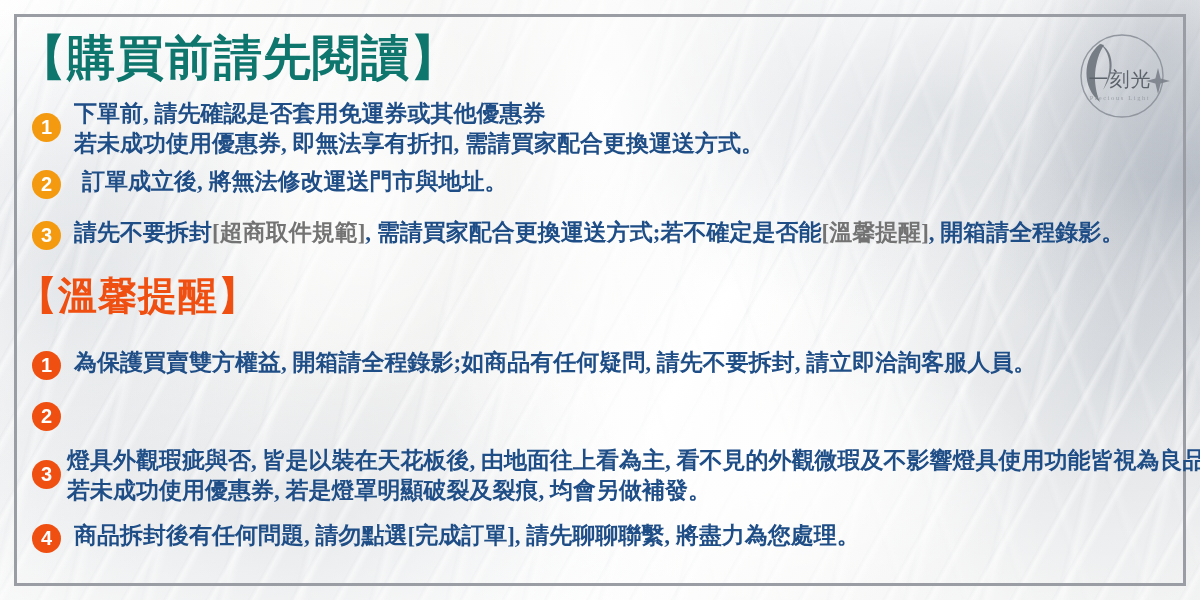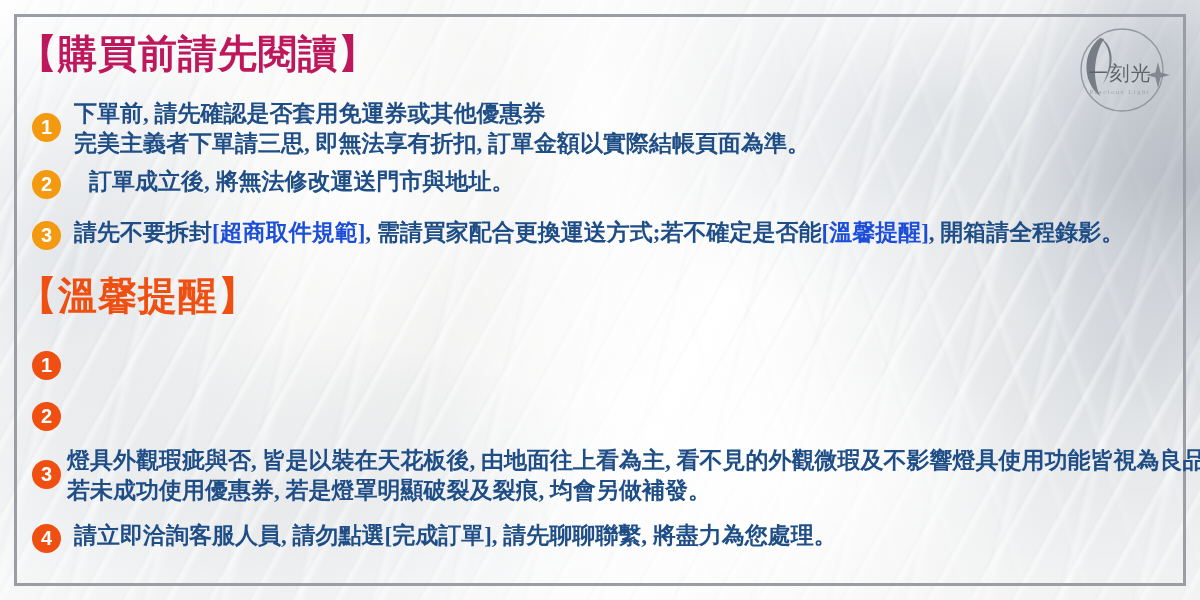--- a/index.html
+++ b/index.html
@@ -96,21 +96,21 @@
     inset: 0;
     padding: 0;
   }
 
   .heading {
     font-weight: bold;
     letter-spacing: 1px;
     white-space: nowrap;
     line-height: 1;
   }
-  .heading.h-buy  { font-size: 39px; color: #be185d; }
+  .heading.h-buy  { font-size: 48px; color: #0f766e; }
   .heading.h-warn { font-size: 39px; color: #F04F12; text-align: right; }
 
   .row {
     display: flex;
     align-items: flex-start;
     white-space: nowrap;
   }
 
   .badge {
     flex: none;
@@ -131,27 +131,27 @@
   .badge.redor { background: #F04F12; }
 
   .row-text {
     color: #1F4E87;
     font-size: 23px;
     font-weight: bold;
     line-height: 1.32;
     white-space: nowrap;
     font-family: Liberation Serif, serif;
   }
-  .row-text .hl { color: #1d4ed8; }
+  .row-text .hl { color: #737373; }
 
   
   .logo-wrap {
     position: absolute;
     right: 26px;
-    top: 22px;
+    top: 28px;
     width: 104px;
     height: 96px;
   }
 </style>
 </head>
 <body>
 
 <div id="canvas">
 
   <div class="bg-layer bg-base"></div>
@@ -174,50 +174,53 @@
       <path d="M88 40 L90.6 50.4 L100 53 L90.6 55.6 L88 66 L85.4 55.6 L76 53 L85.4 50.4 Z" fill="#7b818a" opacity="0.9"></path>
     </svg>
   </div>
 
   <div class="content" id="content">
       <div class="heading h-buy" style="position: absolute; left: 18px; top: 34px;">【購買前請先閱讀】</div>
       <div class="row" style="position: absolute; left: 0px; top: 99px;">
         <div class="badge amber" style="margin-left: 32px; margin-top: 14px;">1</div>
         <div class="row-text" style="margin-left: 13px;">
           <div><span>下單前, 請先確認是否套用免運券或其他優惠券</span></div>
-          <div><span>完美主義者下單請三思, 即無法享有折扣, 訂單金額以實際結帳頁面為準。</span></div>
+          <div><span>若未成功使用優惠券, 即無法享有折扣, 需請買家配合更換運送方式。</span></div>
         </div>
       </div>
       <div class="row" style="position: absolute; left: 0px; top: 167px;">
         <div class="badge amber" style="margin-left: 32px; margin-top: 3px;">2</div>
-        <div class="row-text" style="margin-left: 28px;">
+        <div class="row-text" style="margin-left: 21px;">
           <div><span>訂單成立後, 將無法修改運送門市與地址。</span></div>
         </div>
       </div>
       <div class="row" style="position: absolute; left: 0px; top: 218px;">
         <div class="badge amber" style="margin-left: 32px; margin-top: 3px;">3</div>
         <div class="row-text" style="margin-left: 13px;">
           <div><span>請先不要拆封</span><span class="hl">[超商取件規範]</span><span>, 需請買家配合更換運送方式;若不確定是否能</span><span class="hl">[溫馨提醒]</span><span>, 開箱請全程錄影。</span></div>
         </div>
       </div>
       <div class="heading h-warn" style="position: absolute; left: 18px; top: 276px;">【溫馨提醒】</div>
       <div class="row" style="position: absolute; left: 0px; top: 348px;">
         <div class="badge redor" style="margin-left: 32px; margin-top: 3px;">1</div>
+        <div class="row-text" style="margin-left: 13px;">
+          <div><span>為保護買賣雙方權益, 開箱請全程錄影;如商品有任何疑問, 請先不要拆封, 請立即洽詢客服人員。</span></div>
+        </div>
       </div>
       <div class="row" style="position: absolute; left: 0px; top: 399px;">
         <div class="badge redor" style="margin-left: 32px; margin-top: 3px;">2</div>
       </div>
       <div class="row" style="position: absolute; left: 0px; top: 446px;">
         <div class="badge redor" style="margin-left: 32px; margin-top: 14px;">3</div>
         <div class="row-text" style="margin-left: 6px;">
           <div><span>燈具外觀瑕疵與否, 皆是以裝在天花板後, 由地面往上看為主, 看不見的外觀微瑕及不影響燈具使用功能皆視為良品</span></div>
           <div><span>若未成功使用優惠券, 若是燈罩明顯破裂及裂痕, 均會另做補發。</span></div>
         </div>
       </div>
       <div class="row" style="position: absolute; left: 0px; top: 521px;">
         <div class="badge redor" style="margin-left: 32px; margin-top: 3px;">4</div>
         <div class="row-text" style="margin-left: 13px;">
-          <div><span>請立即洽詢客服人員, 請勿點選[完成訂單], 請先聊聊聯繫, 將盡力為您處理。</span></div>
+          <div><span>商品拆封後有任何問題, 請勿點選[完成訂單], 請先聊聊聯繫, 將盡力為您處理。</span></div>
         </div>
       </div>
     </div>
 
 </div>
 
 </body></html>

